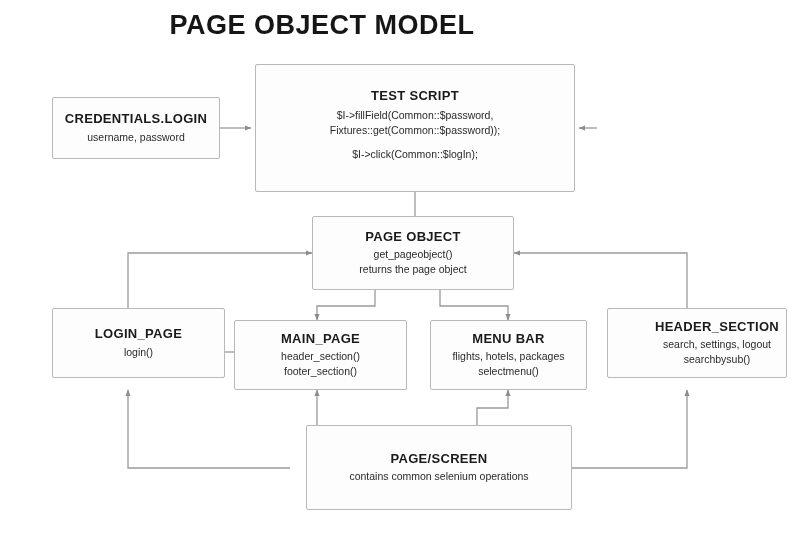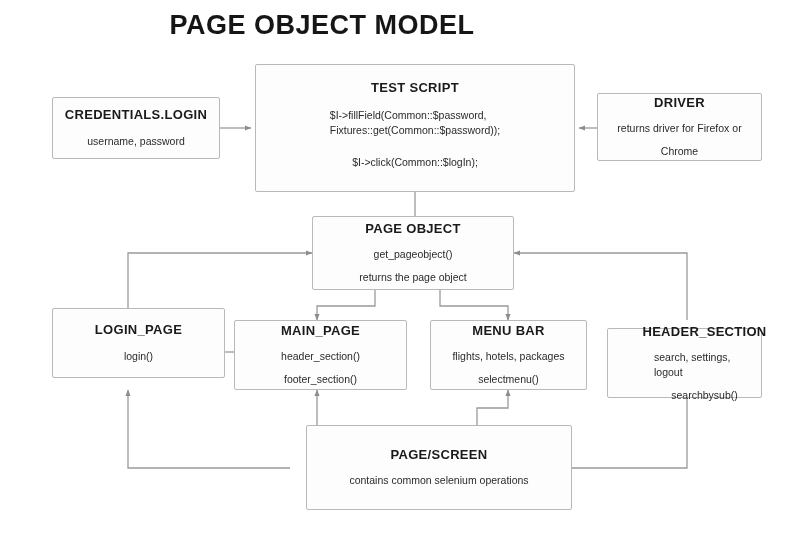--- a/index.html
+++ b/index.html
@@ -37,23 +37,23 @@
   .node {
     position: absolute;
     box-sizing: border-box;
     background: #fdfdfd;
     border: 1px solid #b9b9b9;
     border-radius: 2px;
     display: flex;
     flex-direction: column;
     align-items: center;
     justify-content: center;
+    text-align: center;
     color: #1a1a1a;
     padding: 4px 6px;
-    gap: 8px;
   }
   .node .hd {
     font-size: 13px;
     font-weight: bold;
     letter-spacing: 0.3px;
     line-height: 1.25;
     margin-bottom: 2px;
   }
   .node .ln {
     font-size: 10.5px;
@@ -61,21 +61,21 @@
     color: #2a2a2a;
   }
   
   #n-credentials { left: 52px;  top: 97px;  width: 168px; height: 62px; }
   #n-testscript  { left: 255px; top: 64px;  width: 320px; height: 128px; }
   #n-driver      { left: 597px; top: 93px;  width: 165px; height: 68px; }
   #n-pageobject  { left: 312px; top: 216px; width: 202px; height: 74px; }
   #n-loginpage   { left: 52px;  top: 308px; width: 173px; height: 70px; }
   #n-mainpage    { left: 234px; top: 320px; width: 173px; height: 70px; }
   #n-menubar     { left: 430px; top: 320px; width: 157px; height: 70px; }
-  #n-headersec   { left: 607px; top: 328px; width: 155px; height: 70px; padding-left: 46px; }
+  #n-headersec   { left: 607px; top: 308px; width: 180px; height: 70px; padding-left: 46px; }
   #n-pagescreen  { left: 306px; top: 425px; width: 266px; height: 85px; }
 
   #n-testscript .hd { margin-bottom: 4px; }
   #n-testscript .blk { margin-bottom: 9px; }
   #n-testscript .blk:last-child { margin-bottom: 6px; }
   #n-pagescreen .hd { font-size: 13px; }
 </style>
 </head>
 <body>
 
@@ -126,25 +126,20 @@
     <div class="hd">TEST SCRIPT</div>
     <div class="blk">
       <div class="ln">$I-&gt;fillField(Common::$password,</div>
       <div class="ln">Fixtures::get(Common::$password));</div>
     </div>
     <div class="blk">
       <div class="ln">$I-&gt;click(Common::$logIn);</div>
     </div>
   </div>
 
-  <div class="node" id="n-driver">
-    <div class="hd">DRIVER</div>
-    <div class="ln">returns driver for Firefox or</div>
-    <div class="ln">Chrome</div>
-  </div>
 
   <div class="node" id="n-pageobject">
     <div class="hd">PAGE OBJECT</div>
     <div class="ln">get_pageobject()</div>
     <div class="ln">returns the page object</div>
   </div>
 
   <div class="node" id="n-loginpage">
     <div class="hd">LOGIN_PAGE</div>
     <div class="ln">login()</div>

